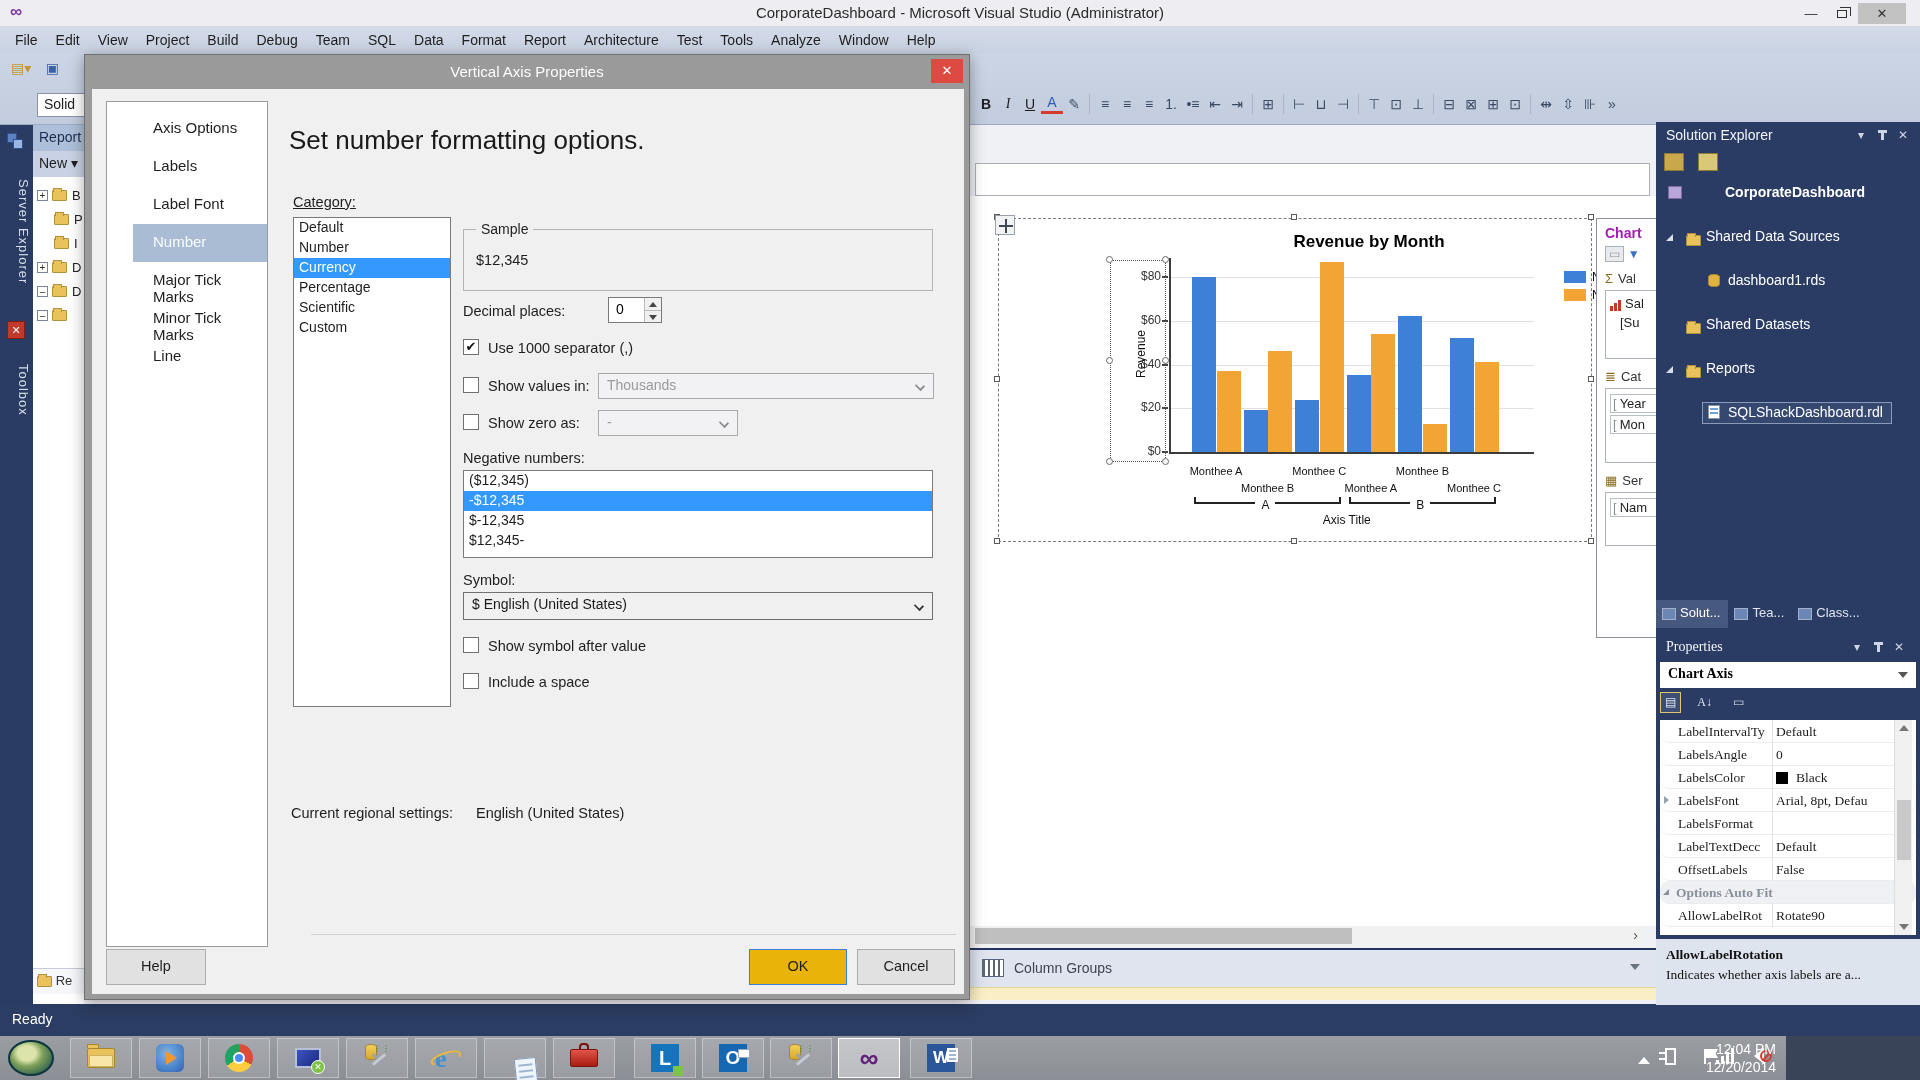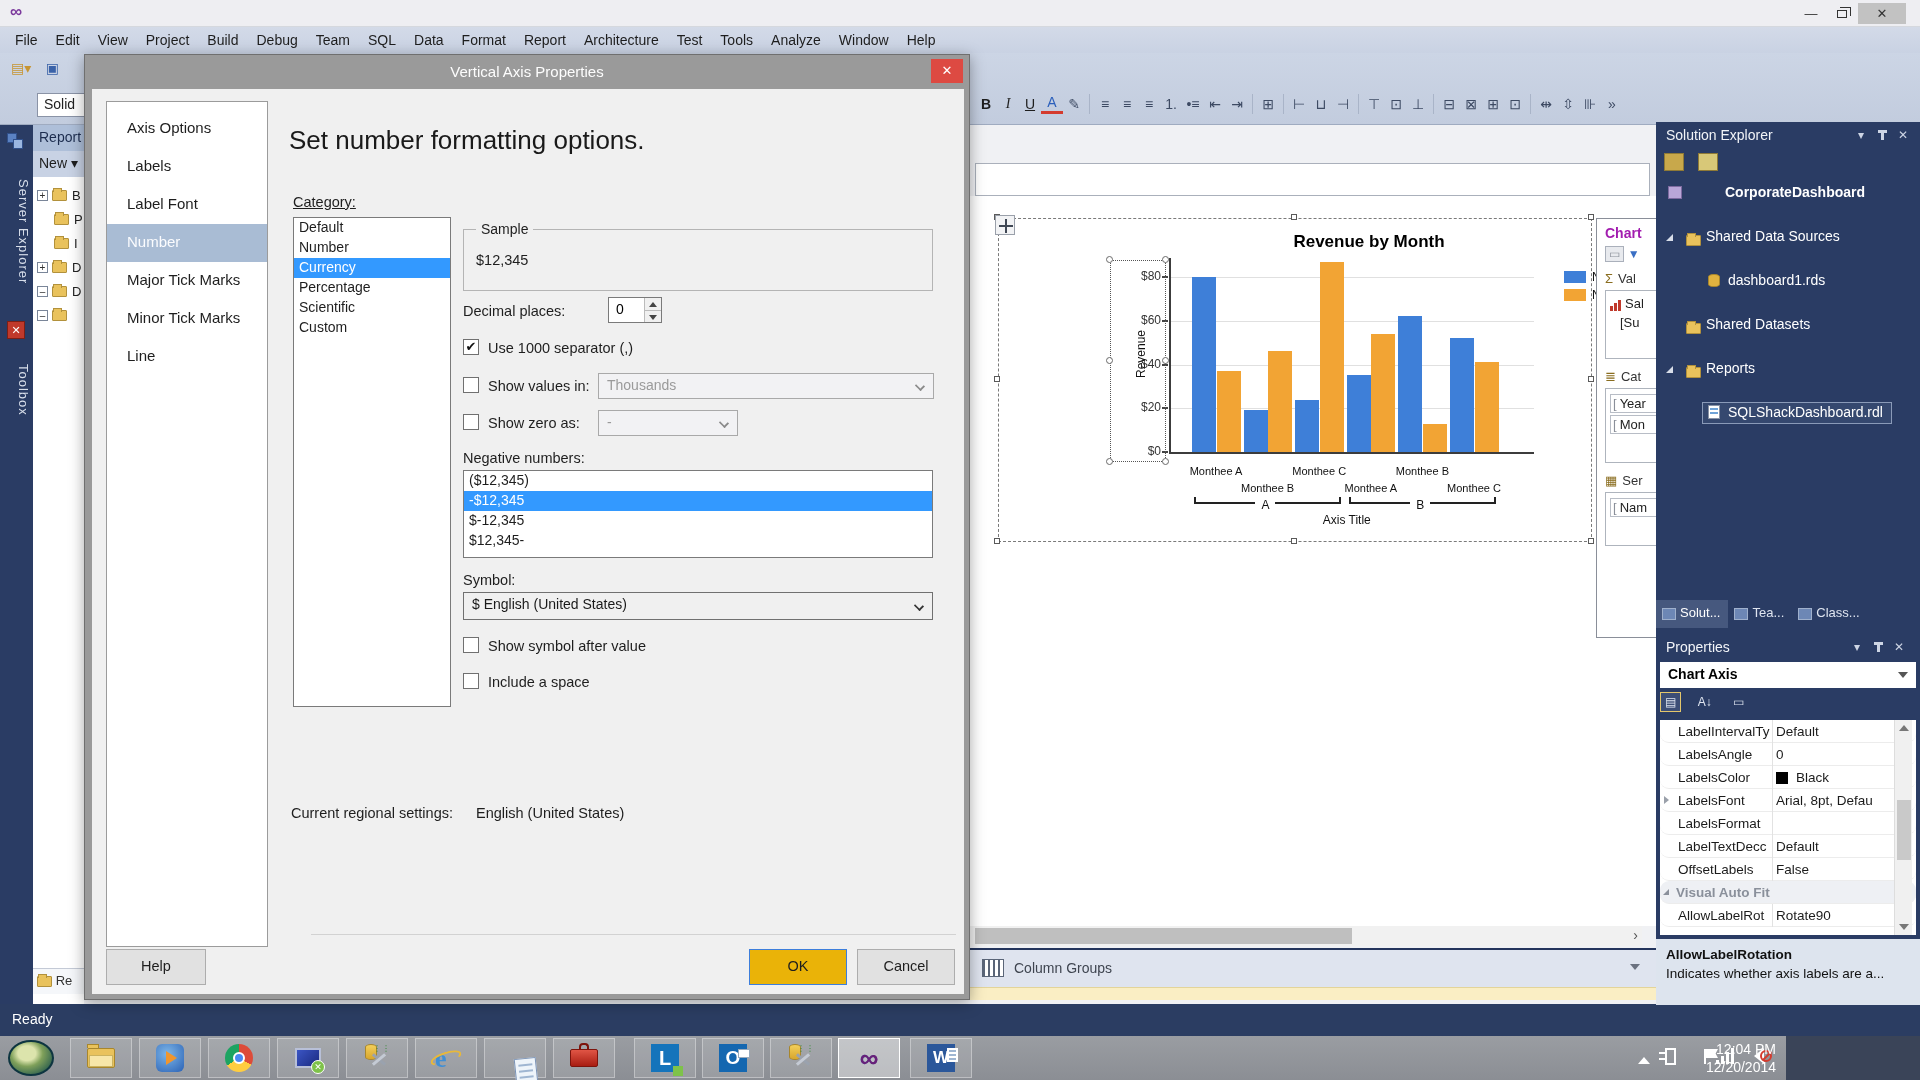--- a/index.html
+++ b/index.html
@@ -95,21 +95,21 @@
   .sel-box { position:absolute; left:46px; top:0px; width:190px; height:22px; border:1px solid #8a9ab8; background:#35486f; }
   .db-ic { position:absolute; width:12px; height:13px; background:#e0b23f; border:1px solid #a8862c; border-radius:5px/3px; }
   .doc-ic { position:absolute; width:12px; height:14px; background:#fff; border:1px solid #8892a5; }
   .doc-ic i { display:block; height:2px; background:#6fa3d8; margin:2px 1px 0 1px; }
   .proj-ic { position:absolute; width:14px; height:13px; background:#b9a6d8; border:1px solid #7d6aa0; }
   #se-tabs { position:absolute; left:0; top:478px; width:264px; height:28px; display:flex; }
   .se-tab { height:28px; padding:5px 8px 0 6px; font-size:13px; color:#dfe5f0; white-space:nowrap; }
   .se-tab.active { background:#46587e; color:#fff; }
   .tab-ic { display:inline-block; width:14px; height:12px; margin-right:4px; border:1px solid #9fb0cc; background:#6d87b5; vertical-align:middle; }
 
-  #props { position:absolute; left:0; top:512px; width:260px; height:370px; }
+  #props { position:absolute; left:0; top:512px; width:260px; height:370px;font-family:Liberation Serif, serif; }
   #props-combo { position:absolute; left:4px; top:28px; width:256px; height:26px; background:#fff; color:#000; font-size:14px; font-weight:bold; padding:4px 0 0 8px; }
   #props-combo .dd { position:absolute; right:8px; top:10px; width:0; height:0; border-left:5px solid transparent; border-right:5px solid transparent; border-top:6px solid #555; }
   #props-toolbar { position:absolute; left:4px; top:58px; height:26px; font-size:12px; color:#dfe5f0; }
   .pt-ic { display:inline-block; margin-right:8px; padding:2px 4px; border:1px solid transparent; }
   .pt-ic.hl { border:1px solid #e3c66b; background:#3c4e76; }
   #prop-grid { position:absolute; left:4px; top:86px; width:256px; height:215px; background:#fff; overflow:hidden; }
   .prow { position:relative; height:23px; border-bottom:1px solid #ececec; font-size:13.5px; color:#1b1b1b;border-radius:9px; }
   .prow .nm { position:absolute; left:18px; top:4px; width:92px; overflow:hidden; white-space:nowrap; }
   .prow .vl { position:absolute; left:116px; top:4px; width:100px; overflow:hidden; white-space:nowrap; }
   .prow .vdiv { position:absolute; left:112px; top:0; width:1px; height:23px; background:#e2e2e2; }
@@ -125,21 +125,21 @@
   #prop-desc { position:absolute; left:0px; top:305px; width:264px; height:66px; background:#dde4ee; color:#111; padding:8px 10px; }
   #prop-desc .t { font-size:13.5px; font-weight:bold; margin-bottom:4px; }
   #prop-desc .d { font-size:13.5px; }
 
   
   #dialog { left:84px; top:54px; width:886px; height:946px; background:#9a9a9a; z-index:10; box-shadow:0 3px 14px rgba(0,0,0,.35); border:1px solid #6f6f6f; }
   #dialog-title { position:absolute; left:0; top:0; width:100%; height:34px; color:#fdfdfd; font-size:15px; text-align:center; padding-top:8px; }
   #dialog-close { position:absolute; right:6px; top:4px; width:32px; height:24px; background:#dd4a42; color:#fff; text-align:center; line-height:24px; font-size:13px; }
   #dialog-body { position:absolute; left:7px; top:34px; width:872px; height:905px; background:#f0f0f0; }
   #dlg-nav { position:absolute; left:14px; top:12px; width:162px; height:846px; background:#fff; border:1px solid #9b9b9b; padding-top:8px; }
-  .nav-item { height:38px; padding:9px 12px 0 20px; font-size:15px; color:#1e1e1e; }
+  .nav-item { height:38px; padding:9px 12px 0 20px; font-size:15px; color:#1e1e1e;margin-left:26px; }
   .nav-item.sel { background:#a9bcd4; color:#fbfcfe; }
   #dlg-heading { position:absolute; left:197px; top:36px; font-size:26px; color:#1a1a1a; }
   .dlg-label { position:absolute; font-size:14.5px; color:#1e1e1e; }
   .listbox { position:absolute; background:#fff; border:1px solid #7a7a7a; font-size:14px; color:#1e1e1e; }
   .lb-item { height:20px; padding:1px 0 0 5px; white-space:nowrap; }
   .lb-item.sel { background:#3399ff; color:#fff; }
   #sample-box { position:absolute; left:371px; top:140px; width:470px; height:62px; border:1px solid #b4b4b4; }
   #sample-box .cap { position:absolute; left:12px; top:-9px; background:#f0f0f0; padding:0 5px; font-size:14px; color:#1e1e1e; }
   #sample-box .val { position:absolute; left:12px; top:22px; font-size:14.5px; color:#1e1e1e; }
   .spin { position:absolute; left:516px; top:208px; width:54px; height:26px; background:#fff; border:1px solid #7a7a7a; font-size:14px; padding:3px 0 0 7px; }
@@ -169,20 +169,21 @@
   .sig-bar { position:absolute; bottom:0; width:3px; background:#fff; }
   .flag-ic { position:absolute; width:12px; height:9px; background:#fff; clip-path:polygon(0 0,100% 0,80% 50%,100% 100%,0 100%); }
 </style>
 </head>
 <body>
 
 <div id="screen">
 
   <div class="abs" id="titlebar">
     <span id="vs-logo">∞</span>
+    <div class="title">CorporateDashboard - Microsoft Visual Studio (Administrator)</div>
     <div class="winbtn" style="left:1795px;width:32px;">—</div>
     <div class="winbtn" style="left:1830px;width:26px;">
         <span id="restore-glyph" style="left:7px;"></span>
       </div>
     <div class="winbtn" id="btn-close-win" style="left:1858px;">✕</div>
   </div>
 
   <div class="abs" id="menubar">
       <div class="mi">File</div>
       <div class="mi">Edit</div>
@@ -466,21 +467,21 @@
             <span class="vdiv"></span>
             <span class="vl">Default</span>
           </div>
           <div class="prow">
             <span class="nm">OffsetLabels</span>
             <span class="vdiv"></span>
             <span class="vl">False</span>
           </div>
           <div class="prow cat">
             <span class="cexp"></span>
-            <span class="nm">Visual Auto Fit</span>
+            <span class="nm">Options Auto Fit</span>
           </div>
           <div class="prow">
             <span class="nm">AllowLabelRot</span>
             <span class="vdiv"></span>
             <span class="vl">Rotate90</span>
           </div>
         </div>
       <div id="pg-scroll">
         <div class="tri-u"></div>
         <div class="th"></div>

